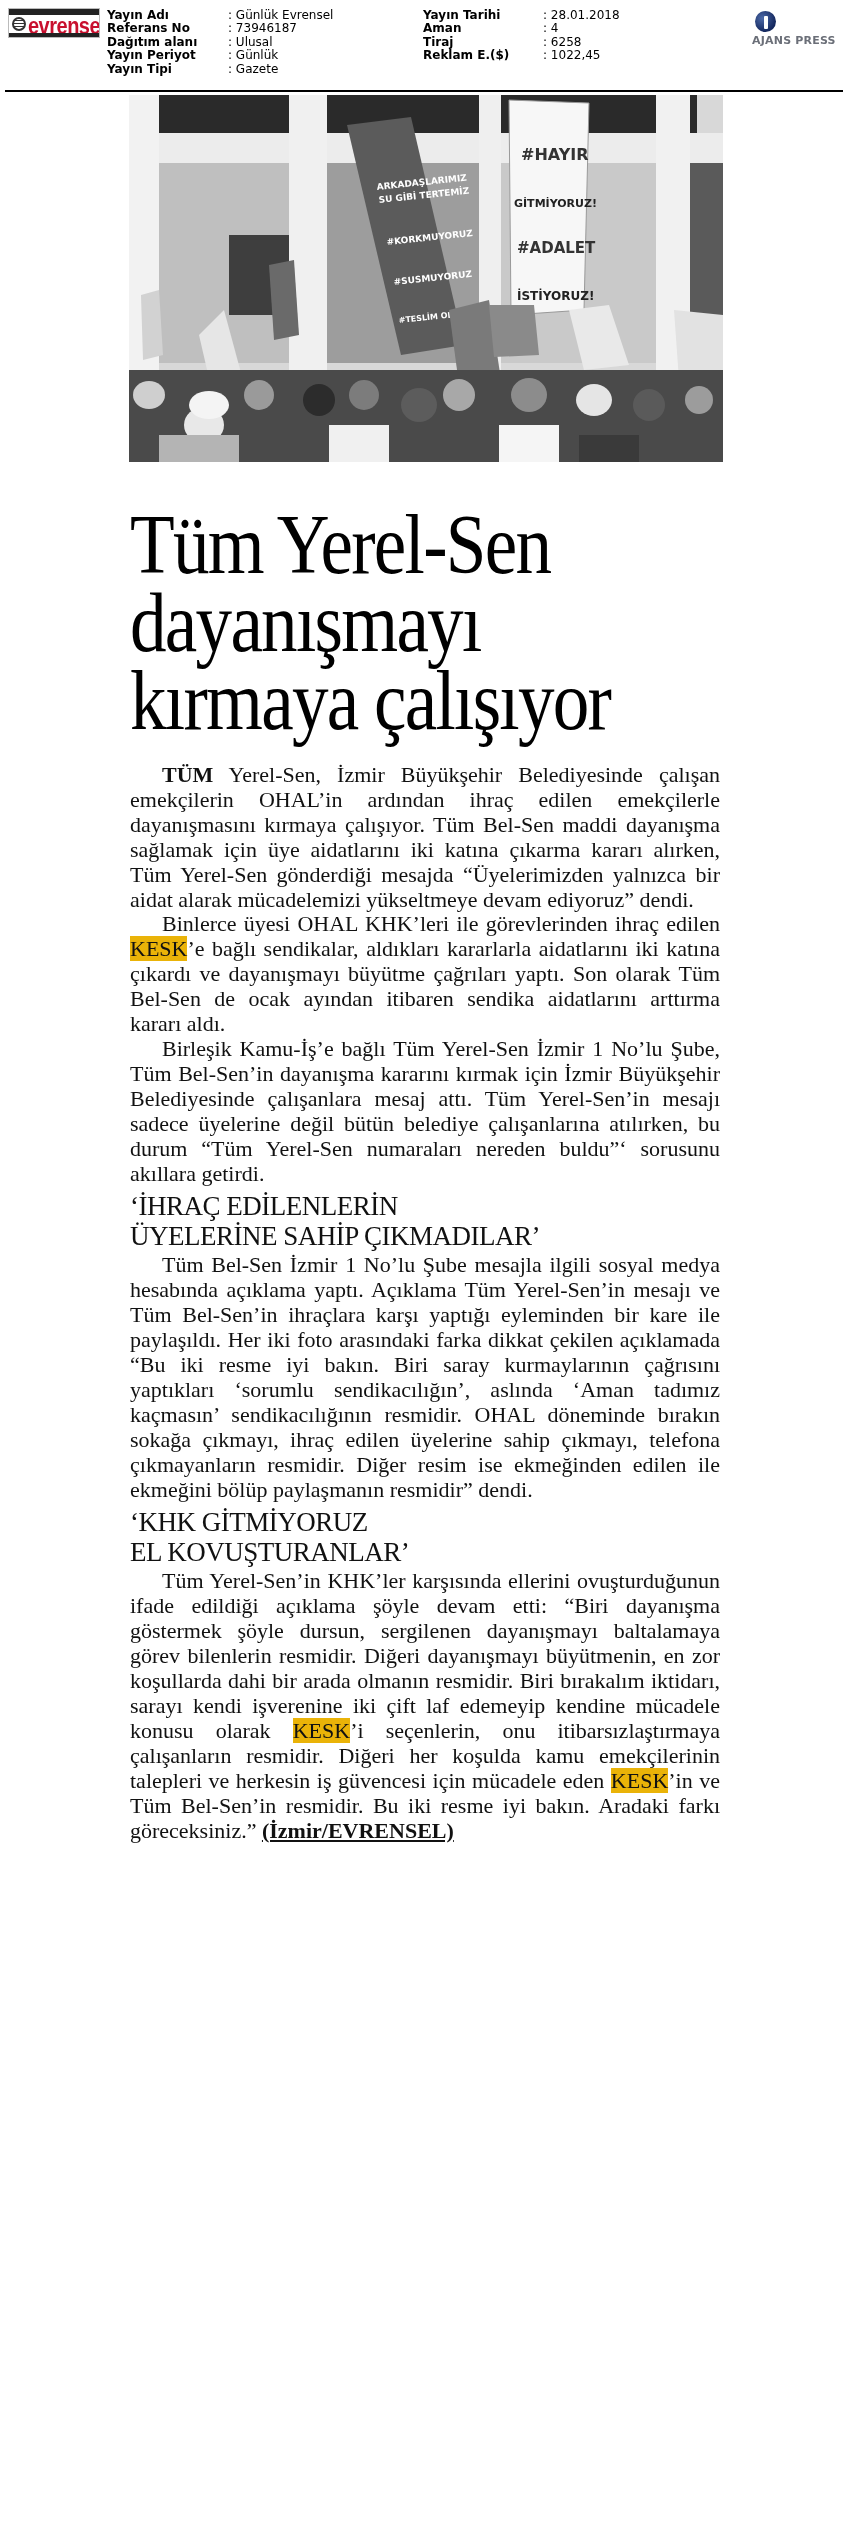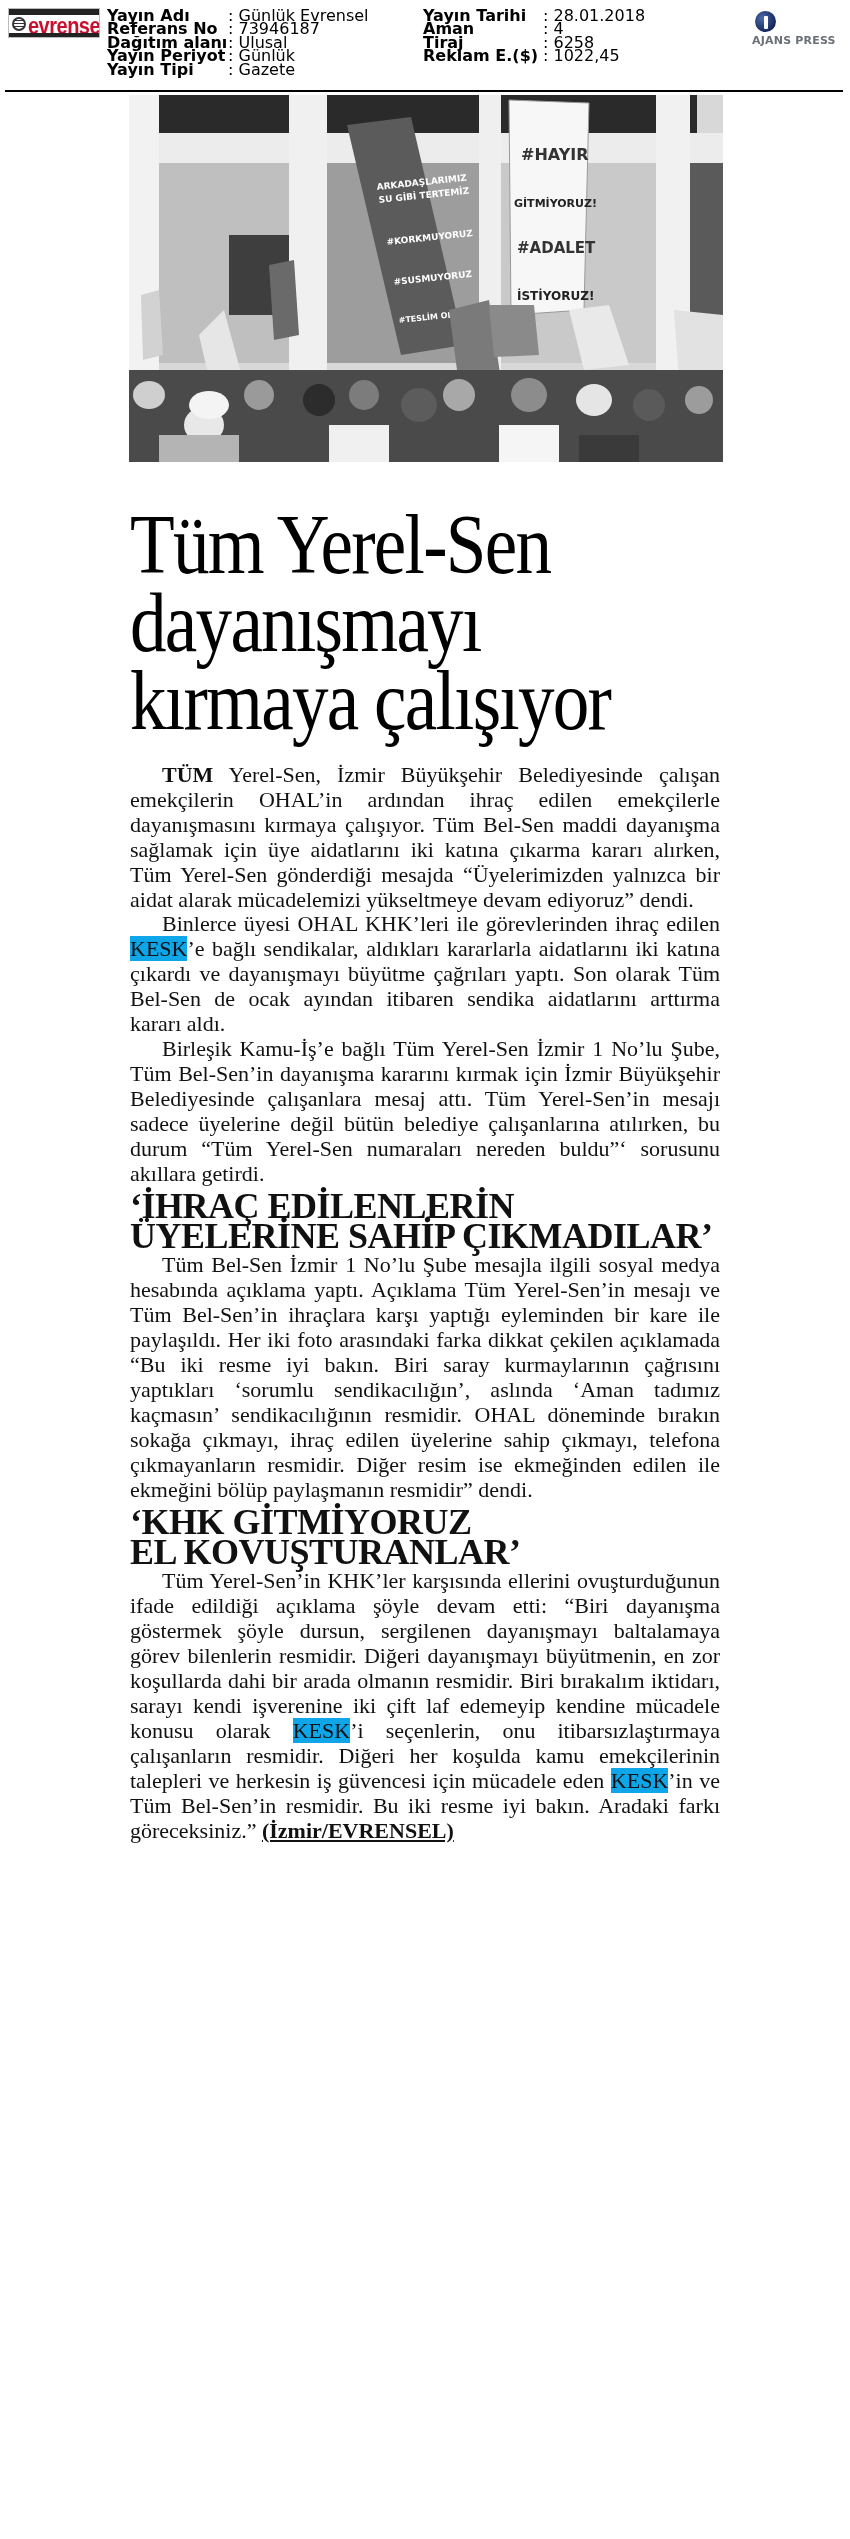--- a/index.html
+++ b/index.html
@@ -6,21 +6,21 @@
     body { width: 850px; height: 2539px; position: relative; overflow: hidden; font-family: "DejaVu Sans", sans-serif; color: #000; }
 
     
     .meta-header { position: absolute; left: 0; top: 0; width: 850px; height: 92px; }
     .logo-evrensel { position: absolute; left: 8px; top: 8px; width: 92px; height: 30px; background: #ffffff; border: 1px solid #bbb; box-sizing: border-box; overflow: hidden; }
     .logo-evrensel .band { position: absolute; left: 0; top: 0; width: 100%; height: 6px; background: #222; }
     .logo-evrensel .band-b { position: absolute; left: 0; bottom: 0; width: 100%; height: 4px; background: #222; }
     .logo-evrensel .globe { position: absolute; left: 3px; top: 8px; width: 14px; height: 14px; border-radius: 50%; border: 2px solid #333; box-sizing: border-box; background: repeating-linear-gradient(0deg, #fff 0 2px, #333 2px 3px); }
     .logo-evrensel .word { position: absolute; left: 19px; top: 4px; font-family: "Liberation Sans", sans-serif; font-weight: bold; font-size: 20px; color: #c8102e; letter-spacing: -0.5px; transform: scaleY(1.15); transform-origin: left top; }
 
-    .meta-col { position: absolute; top: 9px; font-family: "DejaVu Sans", sans-serif; font-size: 16px; line-height: 13.4px; }
+    .meta-col { position: absolute; top: 9px; font-family: "DejaVu Sans", sans-serif; font-size: 12px; line-height: 13.4px; }
     .meta-row { display: flex; white-space: nowrap; }
     .meta-label { font-weight: bold; }
     .meta-col.left { left: 107px; }
     .meta-col.left .meta-label { width: 121px; }
     .meta-col.right { left: 423px; }
     .meta-col.right .meta-label { width: 120px; }
 
     .logo-ajans { position: absolute; left: 745px; top: 10px; width: 100px; height: 40px; }
     .logo-ajans .orb { position: absolute; left: 10px; top: 1px; width: 21px; height: 21px; border-radius: 50%; background: radial-gradient(circle at 35% 35%, #4d6aa8, #14285e 70%); }
     .logo-ajans .orb::after { content: ""; position: absolute; left: 9px; top: 5px; width: 4px; height: 13px; background: #fff; border-radius: 1px; }
@@ -33,22 +33,22 @@
     .photo svg { display: block; }
 
     
     .headline { position: absolute; left: 130px; top: 505px; width: 620px; font-family: "Liberation Serif", serif; font-size: 85px; line-height: 78px; letter-spacing: -2px; transform: scaleX(0.86); transform-origin: left top; color: #000; }
     .headline div { white-space: nowrap; }
 
     
     .article { position: absolute; left: 130px; top: 763px; width: 590px; font-family: "Liberation Serif", serif; font-size: 22px; line-height: 24.9px; color: #111; }
     .article p { margin: 0; text-indent: 32px; text-align: justify; }
     .article .lead-word { font-weight: bold; }
-    .article .hl { background: #0ea5e9; }
-    .article .subhead { font-family: "Liberation Serif", serif; font-weight: bold; font-size: 36px; line-height: 30px; margin: 5px 0 2px 0; letter-spacing: -0.5px; }
+    .article .hl { background: #eab308; }
+    .article .subhead { font-family: "Liberation Serif", serif; font-weight: normal; font-size: 27px; line-height: 30px; margin: 5px 0 2px 0; letter-spacing: -0.5px; }
     .article .signoff { font-weight: bold; text-decoration: underline; }
   </style>
 </head>
 <body>
 
 <div class="meta-header">
   <div class="logo-evrensel">
     <div class="band"></div>
     <div class="globe"></div>
     <div class="word">evrensel</div>

